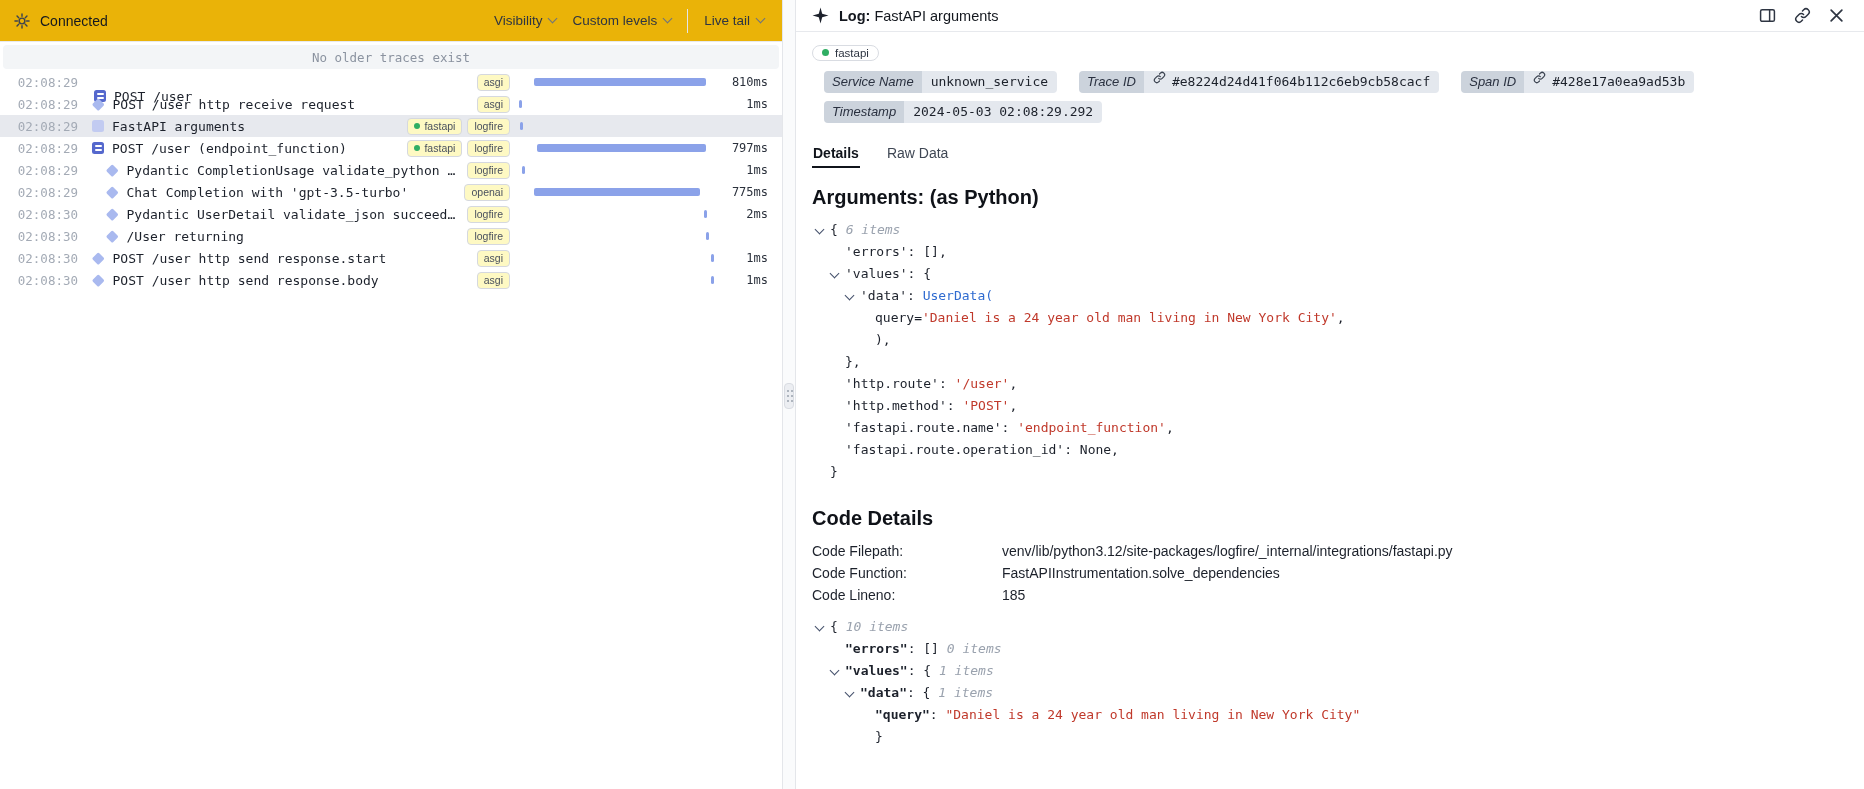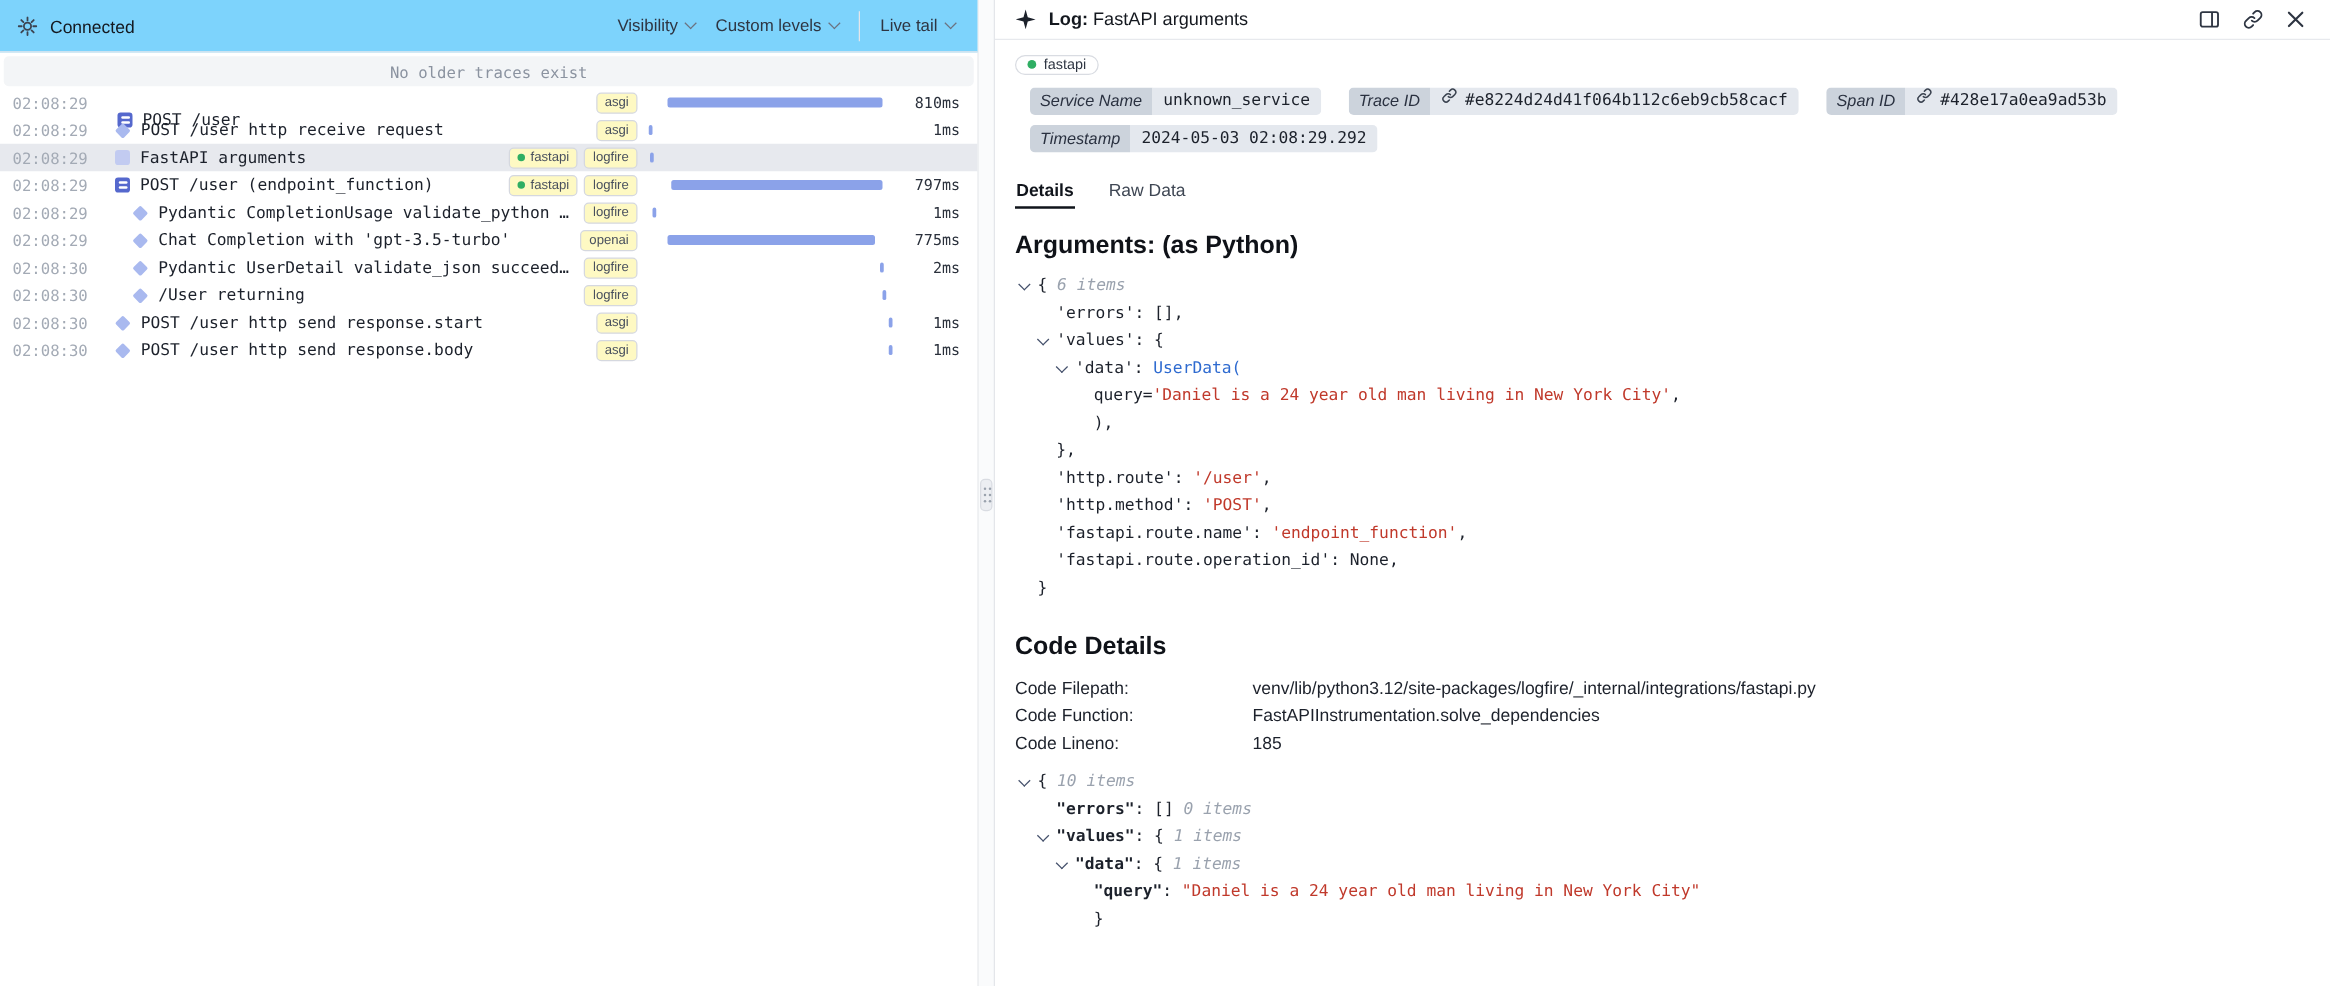--- a/index.html
+++ b/index.html
@@ -5,40 +5,40 @@
   * { box-sizing: border-box; margin: 0; padding: 0; }
   html,body { width:1864px; height:789px; overflow:hidden; background:#fff;
     font-family:"Liberation Sans", sans-serif; color:#1c212b; }
   .mono { font-family:"DejaVu Sans Mono", monospace; }
   .app { display:flex; width:1864px; height:789px; }
 
   
   .left-panel { width:783px; flex:0 0 auto; display:flex; flex-direction:column;
     border-right:1px solid #e4e6ea; background:#fff; }
   .topbar { height:42px; flex:0 0 auto; display:flex; align-items:center;
-    justify-content:space-between; padding:0 18px 0 14px; border-bottom:1px solid #e7e9ed; background:#7dd3fc; }
+    justify-content:space-between; padding:0 18px 0 14px; border-bottom:1px solid #e7e9ed; background:#eab308; }
   .tb-left { display:flex; align-items:center; gap:10px; }
   .tb-connected { font-size:14px; color:#14181f; }
   .tb-right { display:flex; align-items:center; gap:16px; }
   .tb-item { display:inline-flex; align-items:center; font-size:13.5px; color:#2e3542; cursor:pointer; }
   .chev { display:inline-block; width:7px; height:7px; border-right:1.6px solid #6b7280;
     border-bottom:1.6px solid #6b7280; transform:rotate(45deg); margin-left:7px; position:relative; top:-2px; }
   .tb-sep { width:1px; height:24px; background:#e3e5ea; }
   .icon-btn { display:inline-flex; cursor:pointer; }
   .icon-btn svg { display:block; }
 
   .no-older { margin:3px 3px 0; height:24px; border-radius:4px; background:#f3f5f7;
     color:#8b93a0; font-family:"DejaVu Sans Mono",monospace; font-size:12.5px;
     display:flex; align-items:center; justify-content:center; }
 
   .rows { padding-top:2px; }
   .trace-row { display:flex; align-items:center; height:22px; padding-right:14px;
     font-family:"DejaVu Sans Mono",monospace; font-size:13px; color:#1c212b; cursor:pointer; }
   .trace-row.selected { background:#e7e9ee; }
-  .t-time { width:78px; flex:0 0 auto; padding-left:10px; color:#a3aab5; font-size:12.5px; }
+  .t-time { width:78px; flex:0 0 auto; padding-left:10px; color:#a3aab5; font-size:12.5px;text-align:right; }
   .t-main { flex:1; display:flex; align-items:center; min-width:0; }
   .t-icon { flex:0 0 auto; }
   .span-dark { width:12px; height:12px; border-radius:2.5px; background:#5568cd; position:relative; margin-right:8px; }
   .span-dark::before,.span-dark::after { content:''; position:absolute; left:2.5px; right:2.5px;
     height:1.6px; background:#fff; border-radius:1px; }
   .span-dark::before { top:3px; } .span-dark::after { bottom:3px; }
   .span-light { width:12px; height:12px; border-radius:2.5px; background:#c2cbf1; margin-right:8px; }
   .log-diamond { width:8.5px; height:8.5px; background:#a9b9ef; transform:rotate(45deg);
     border-radius:1.5px; margin:0 10px 0 2px; }
   .t-label { white-space:nowrap; overflow:hidden; text-overflow:ellipsis; }

